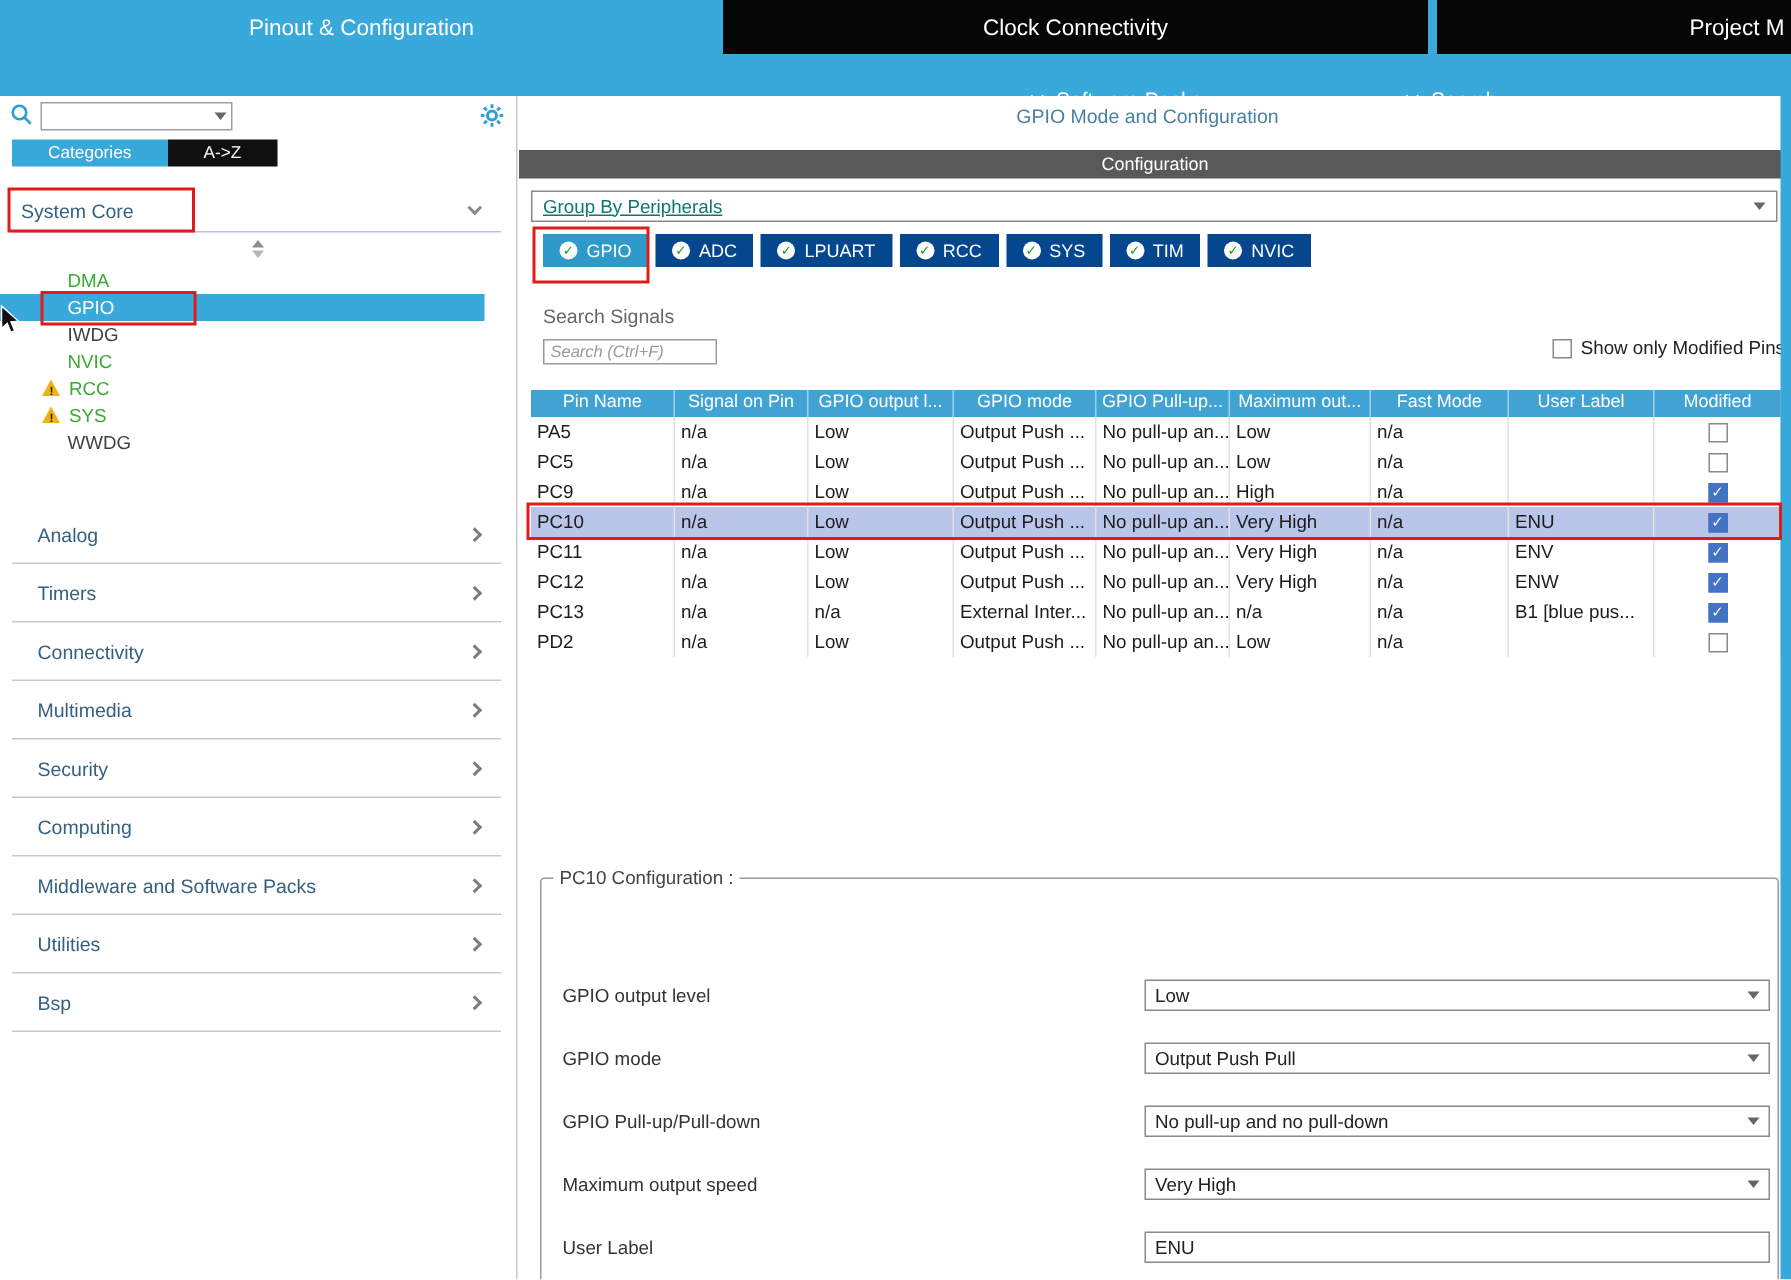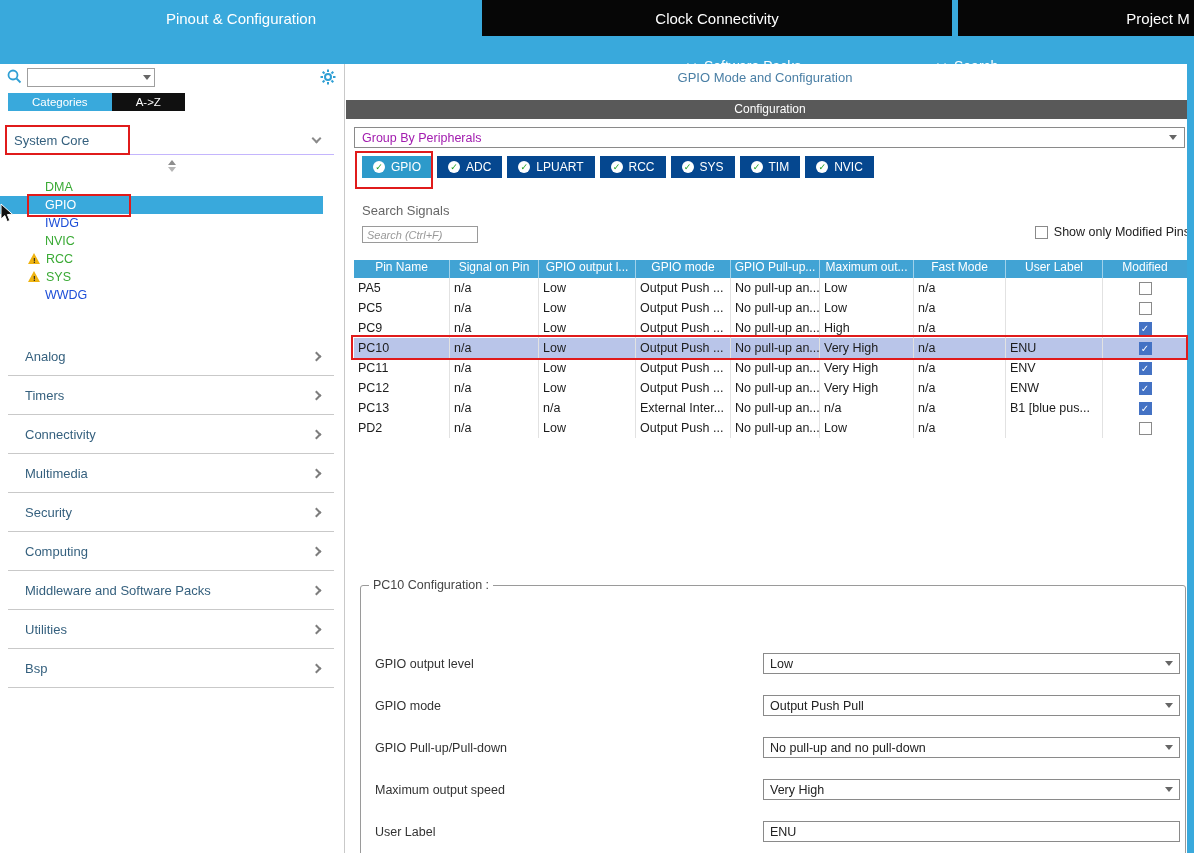--- a/index.html
+++ b/index.html
@@ -30,36 +30,36 @@
   .side-tabs{position:absolute;top:29px;left:8px;display:flex;}
   .stab{height:18px;padding:0 24px;font-size:11.5px;color:#fff;display:flex;align-items:center;cursor:default;}
   .stab.on{background:#39a9dc;}
   .stab.off{background:#101010;}
   .sc-header{position:absolute;top:62px;left:8px;right:10px;height:29px;border-bottom:1px solid #c4b5fd;display:flex;align-items:center;color:#35607e;font-size:13px;padding-left:6px;}
   .sc-header .chev-down-g{position:absolute;right:14px;}
   .sorter{position:absolute;top:96px;left:168px;display:flex;flex-direction:column;gap:2px;align-items:center;}
   .sorter .up{width:0;height:0;border-left:4px solid transparent;border-right:4px solid transparent;border-bottom:5px solid #8d8d8d;}
   .sorter .dn{width:0;height:0;border-left:4px solid transparent;border-right:4px solid transparent;border-top:5px solid #b5b5b5;}
   .tree{position:absolute;top:114px;left:0;width:345px;}
-  .titem{height:18px;display:flex;align-items:center;padding-left:45px;font-size:12.5px;color:#1d4ed8;width:323px;cursor:default;}
+  .titem{height:18px;display:flex;align-items:center;padding-left:45px;font-size:12.5px;color:#404040;width:323px;cursor:default;}
   .titem.green{color:#3aaa35;}
   .titem.selected{background:#39a9dc;color:#fff;}
   .titem.warn{padding-left:28px;gap:5px;}
   .warn-icon{position:relative;width:13px;height:12px;display:inline-block;flex:0 0 auto;}
   .warn-icon::before{content:"";position:absolute;left:0;top:0;border-left:6.5px solid transparent;border-right:6.5px solid transparent;border-bottom:11px solid #efb310;}
   .warn-icon::after{content:"!";position:absolute;left:5px;top:2.5px;font-size:8px;font-weight:bold;color:#222;line-height:9px;}
   .cats{position:absolute;top:273px;left:8px;right:10px;}
   .cat{height:39px;display:flex;align-items:center;padding-left:17px;border-bottom:1px solid #c9c9c9;color:#35607e;font-size:13px;position:relative;cursor:default;}
   .cat .chev-right-g{position:absolute;right:14px;}
 
   
   .main{position:absolute;left:346px;top:64px;right:0;bottom:0;background:#fff;overflow:hidden;z-index:1;}
   .main-title{position:absolute;top:6px;left:0;right:10px;text-align:center;color:#4a7fa5;font-size:13px;}
   .config-bar{position:absolute;top:36px;left:0;right:0;height:19px;background:#595959;color:#fff;font-size:12px;text-align:center;line-height:19px;}
-  .groupby{position:absolute;top:63px;left:8px;right:9px;height:21px;border:1px solid #8a8a8a;background:#fff;display:flex;align-items:center;padding:0 7px;font-size:12.5px;color:#a21caf;cursor:default;}
+  .groupby{position:absolute;top:63px;left:8px;right:9px;height:21px;border:1px solid #8a8a8a;background:#fff;display:flex;align-items:center;padding:0 7px;font-size:12.5px;color:#0f766e;cursor:default;text-decoration:underline;}
   .groupby .tri-down{margin-left:auto;}
   .ptabs{position:absolute;top:92px;left:16px;display:flex;gap:5px;}
   .ptab{height:22px;background:#05478f;color:#fff;display:flex;align-items:center;padding:0 11px;font-size:12px;gap:6px;cursor:default;}
   .ptab.active{background:#2d9aca;}
   .okicon{width:12px;height:12px;border-radius:50%;background:#fff;color:#1e9e1e;font-size:9px;line-height:12px;text-align:center;font-weight:bold;flex:0 0 auto;}
   .okicon::after{content:"\2713";}
   .sig-label{position:absolute;top:139px;left:16px;color:#666;font-size:13px;}
   .sig-search{position:absolute;top:162px;left:16px;width:116px;height:17px;border:1px solid #9a9a9a;font-size:11px;padding:0 4px;font-family:inherit;color:#333;}
   .sig-search::placeholder{color:#999;font-style:italic;}
   .show-mod{position:absolute;top:161px;right:4px;display:flex;align-items:center;gap:6px;font-size:12.5px;color:#222;}

